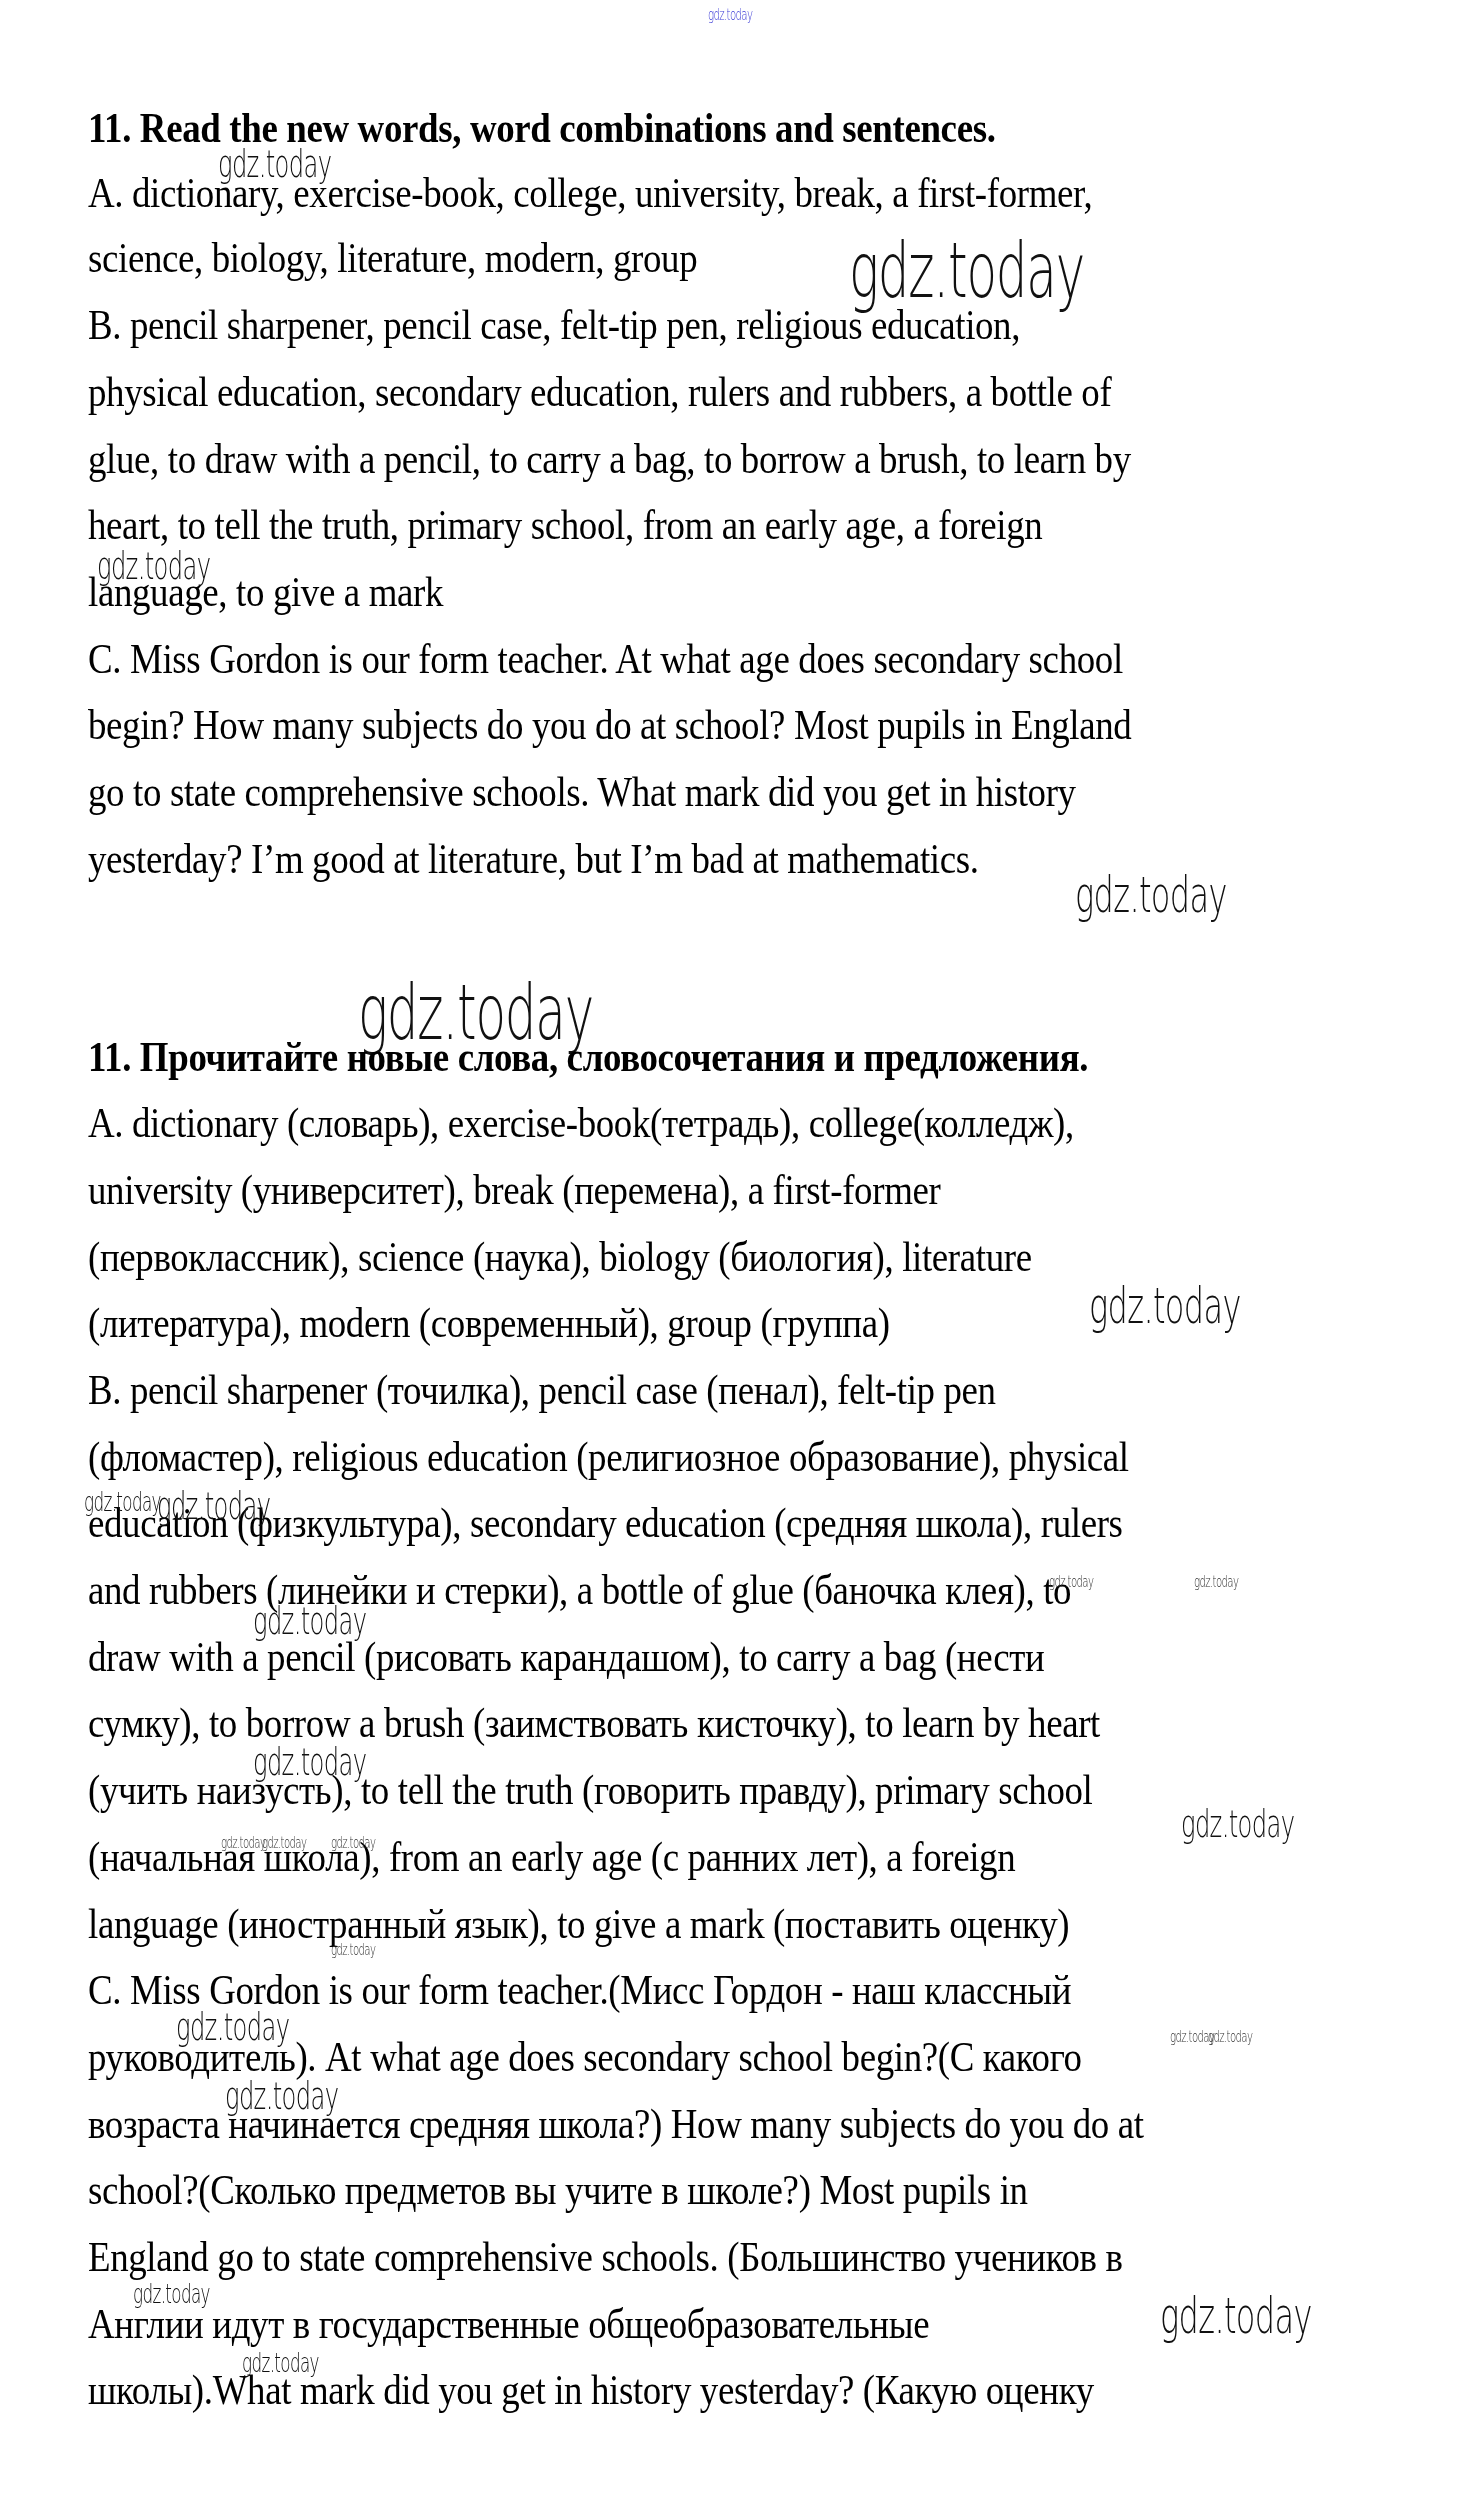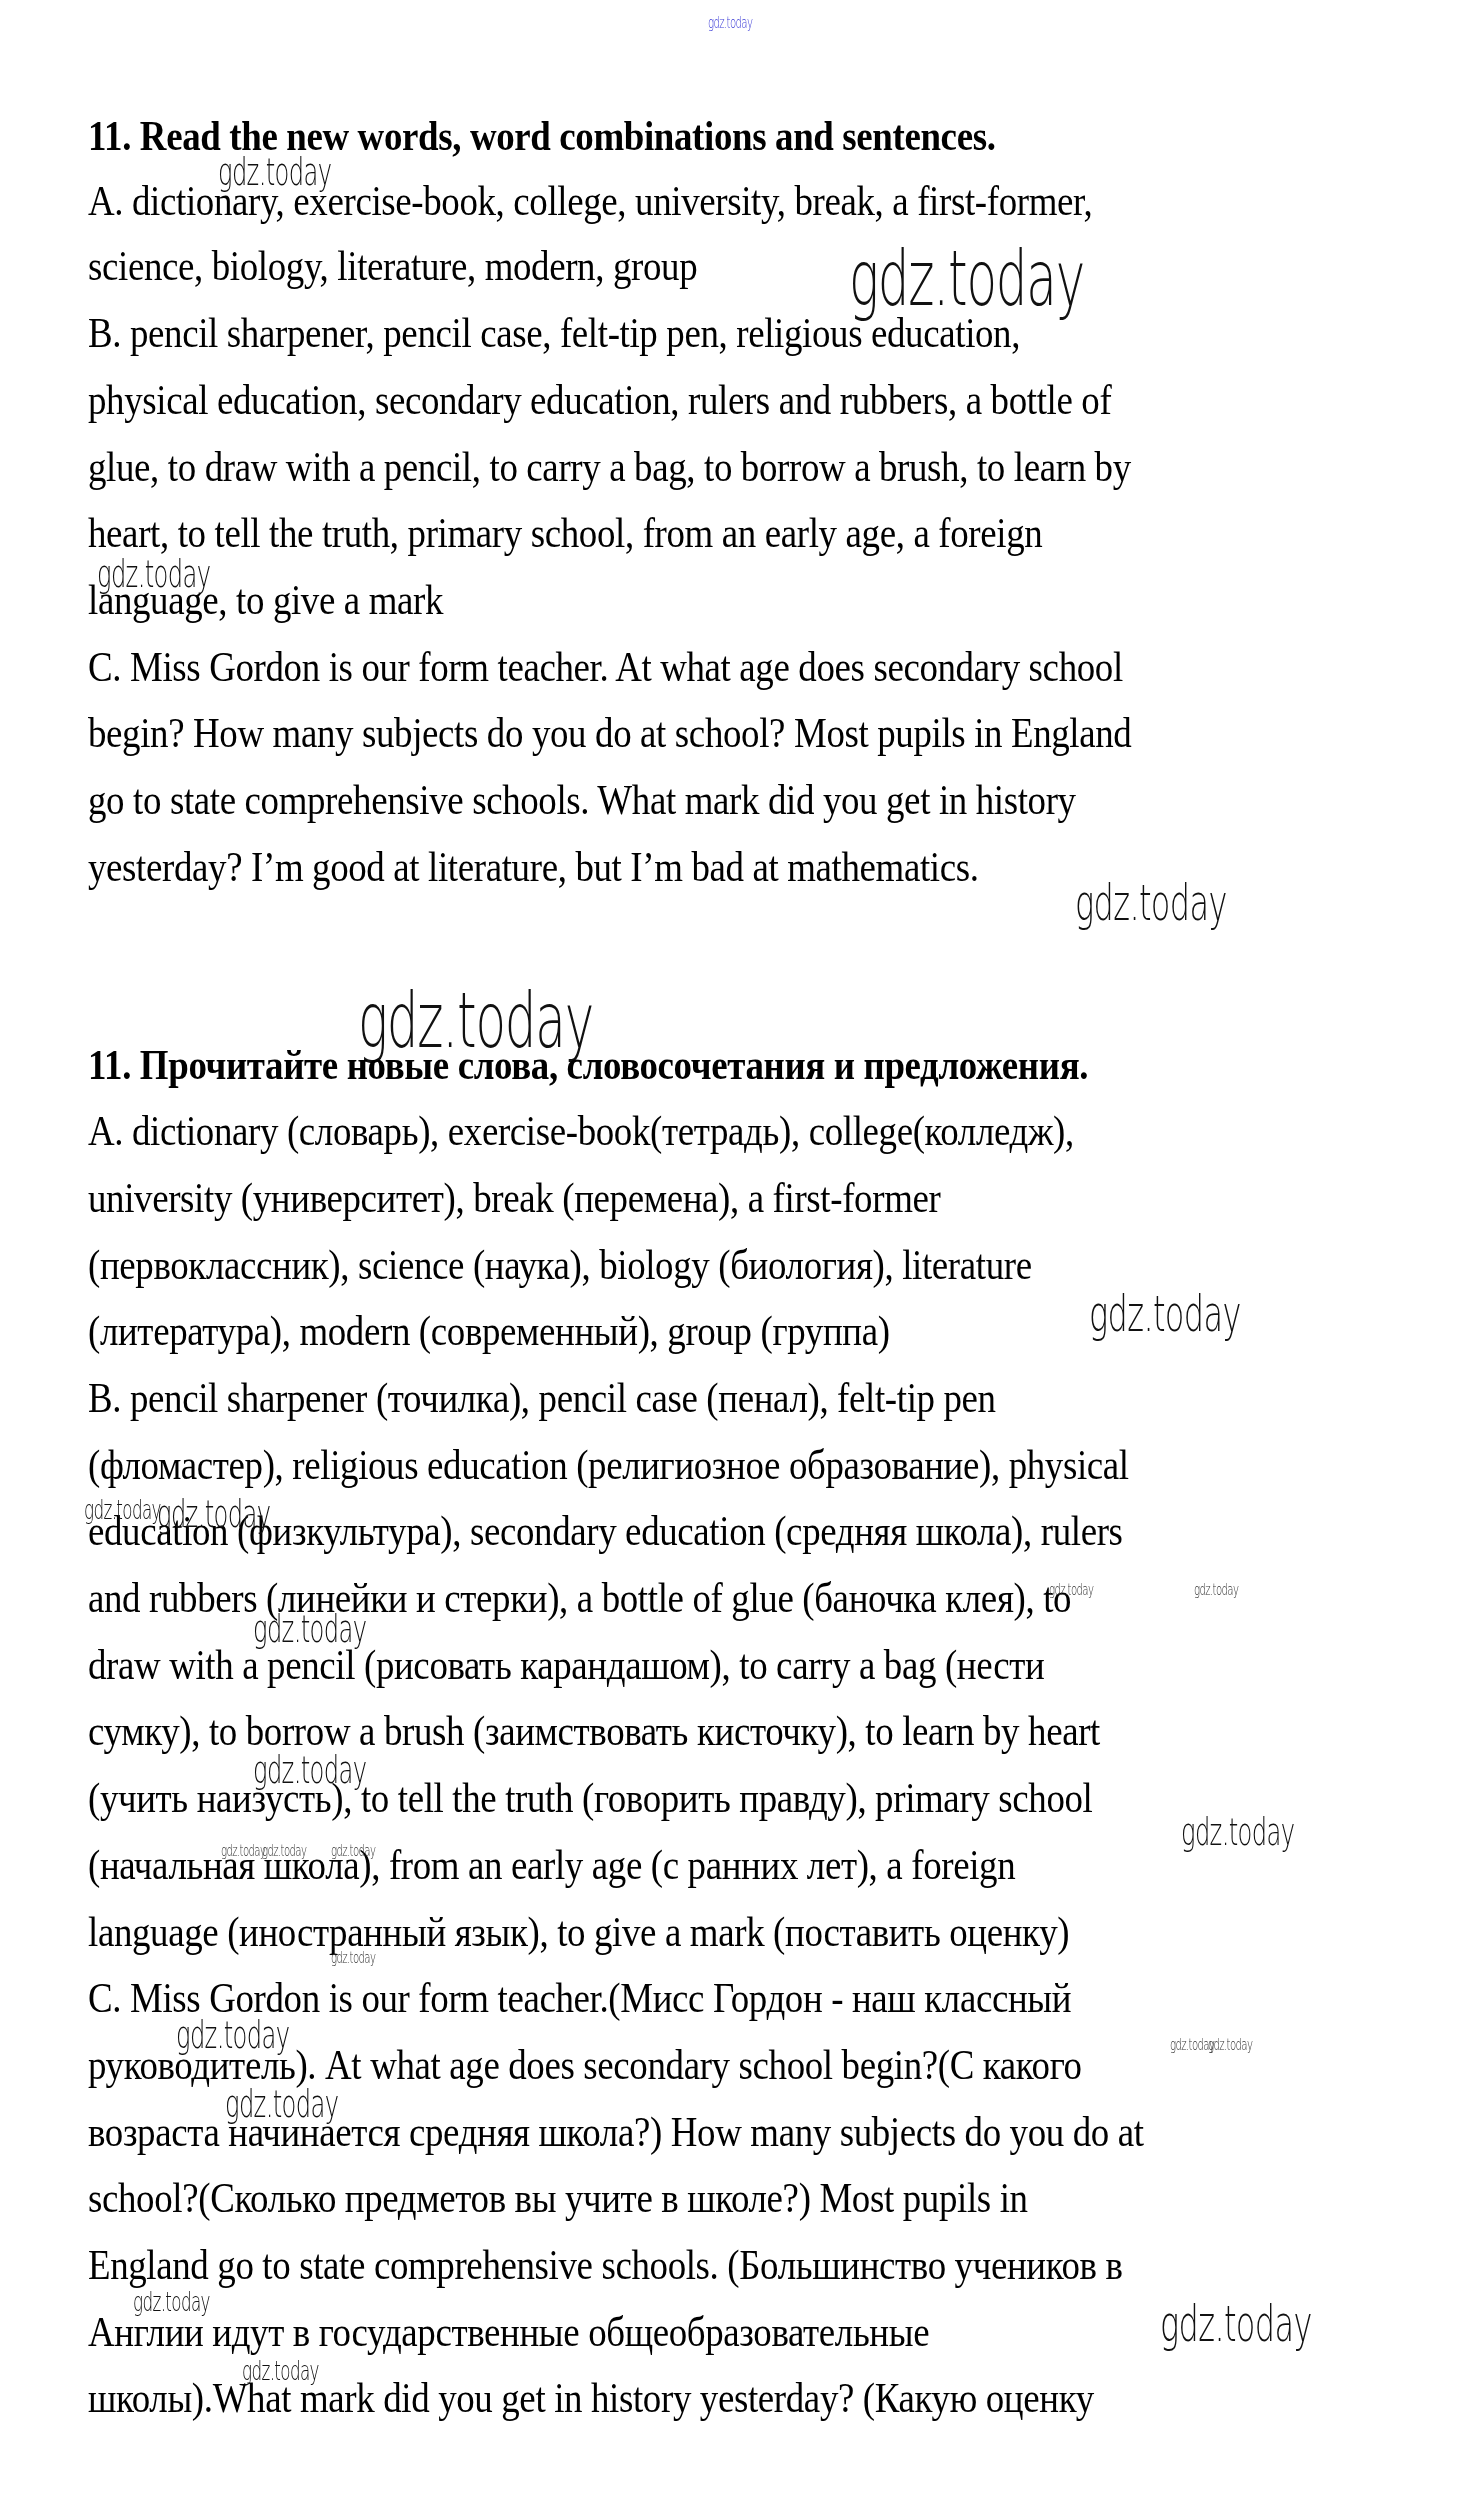--- a/index.html
+++ b/index.html
@@ -1,17 +1,17 @@
 <!DOCTYPE html>
 <html style="font-size:12.3px"><head>
 <meta charset="utf-8">
 <style>
   html, body { margin: 0; padding: 0; background: #ffffff; }
   body { width: 1480px; height: 2512px; position: relative; overflow: hidden; }
-  .page { position: absolute; left: 0; top: 12px; width: 1480px; height: 2075px; }
+  .page { position: absolute; left: 0; top: 4px; width: 1480px; height: 2075px; }
   .line {
     position: absolute; left: 88px; white-space: nowrap;
     font-family: "Liberation Serif", serif; font-size: 41px; color: #000;
     transform-origin: left top; letter-spacing: -0.4px;
   }
   .heading { font-weight: bold; }
   .wm {
     position: absolute; font-family: "DejaVu Sans", sans-serif; font-weight: 200;
     color: #111; white-space: nowrap; transform-origin: left top; letter-spacing: -0.8px;
   }

